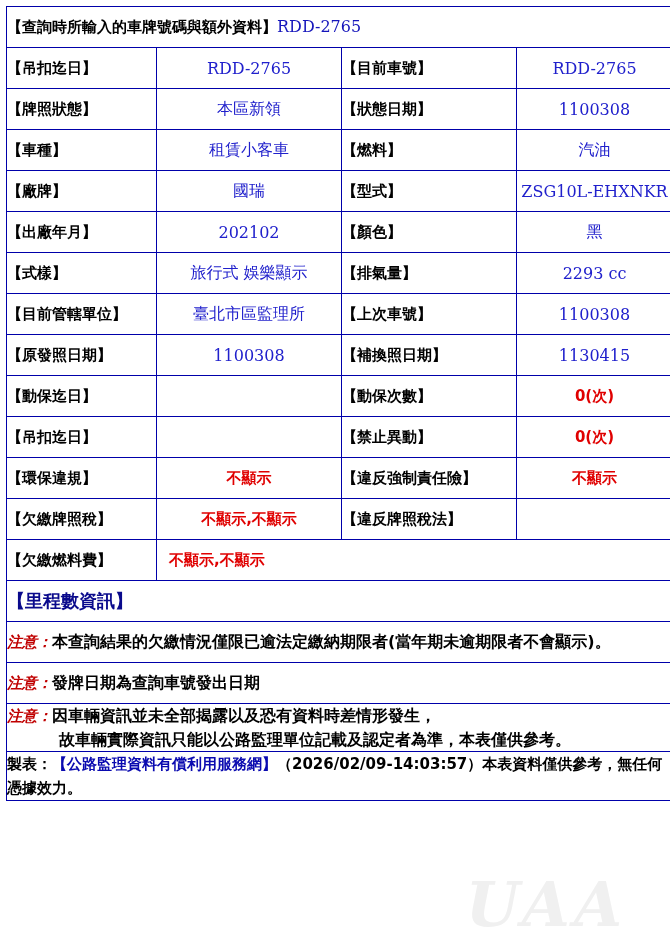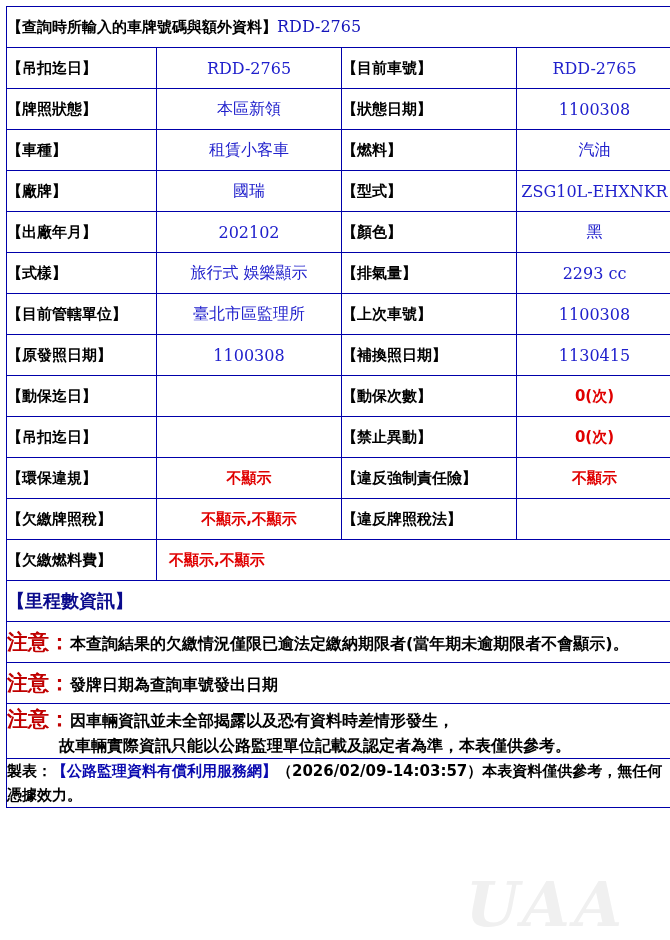--- a/index.html
+++ b/index.html
@@ -91,21 +91,22 @@
     padding-left: 10px;
   }
   .note-row td {
     height: auto;
     padding: 5px 8px 6px 8px;
     line-height: 1.45;
   }
   .note-word {
     color: #c00000;
     font-weight: bold;
-    font-size: 21px;
+    font-size: 15px;
+    font-style: italic;
   }
   .note-text {
     color: #000000;
     font-size: 16px;
     font-weight: bold;
   }
   .note-indent {
     display: inline-block;
     text-indent: 0;
   }

